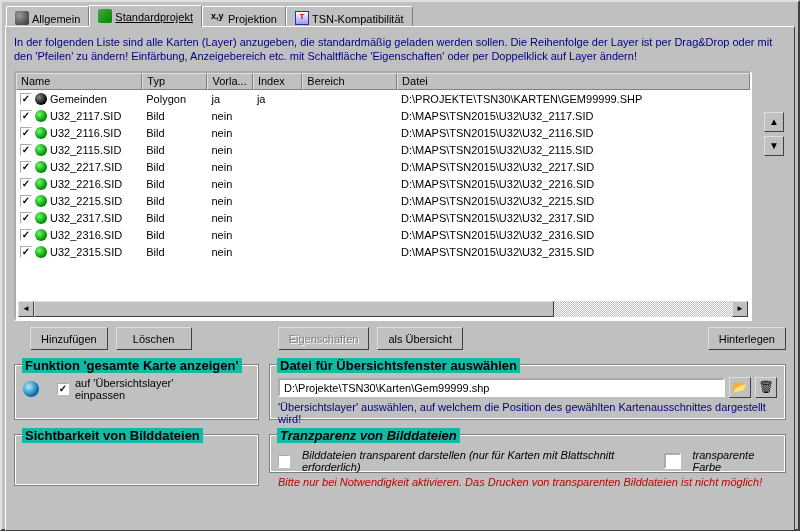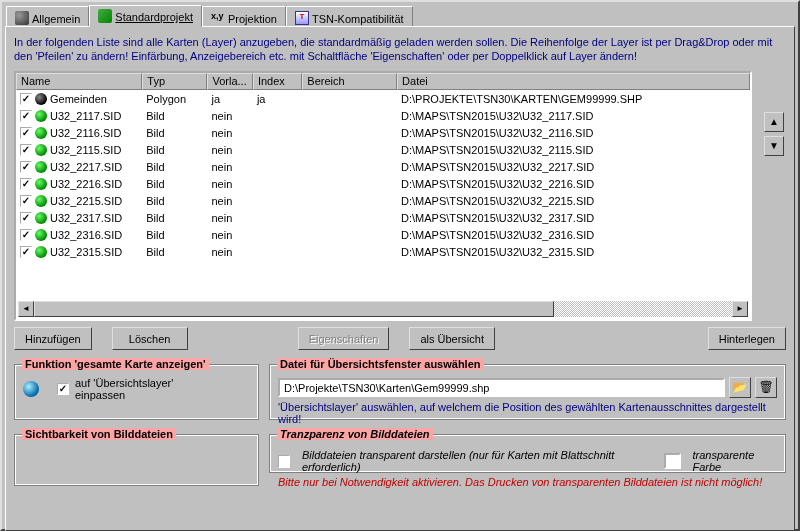--- a/index.html
+++ b/index.html
@@ -164,22 +164,22 @@
     background: repeating-conic-gradient(#c0c0c0 0 25%, #fff 0 50%) 0/2px 2px;
   }
   .sidebtns {
     position: absolute;
     right: 10px; top: 85px;
     display: flex; flex-direction: column; gap: 4px;
   }
   .vbtn { width: 20px; height: 20px; line-height: 17px; font-size: 10px; }
   .btnrow {
     display: flex;
-    gap: 20px;
-    margin: 6px 0 10px 0;
+    gap: 8px;
+    margin: 6px 0 10px 16px;
     align-items: center;
   }
   .wbtn {
     height: 23px;
     min-width: 76px;
     padding: 0 10px;
     background: #c0c0c0;
     border: 1px solid;
     border-color: #dfdfdf #404040 #404040 #dfdfdf;
     font-size: 11px;
@@ -191,24 +191,24 @@
     border: 1px solid #808080;
     box-shadow: inset -1px -1px #fff, inset 1px 1px #fff;
     position: relative;
     padding: 12px 8px 8px 8px;
     margin-top: 4px;
   }
   .group-title {
     position: absolute;
     top: -7px;
     left: 7px;
-    background: #fca5a5;
+    background: #14b8a6;
     padding: 0 3px;
     font-weight: bold;
-    font-size: 11px;
+    font-size: 13px;
   }
   .rowflex { display: flex; gap: 10px; }
   .globe {
     width: 16px; height: 16px;
     border-radius: 50%;
     background: radial-gradient(circle at 35% 35%, #aef, #06a 70%);
     display: inline-block;
   }
   .cbline { display: flex; align-items: center; gap: 6px; }
   .path-input {

